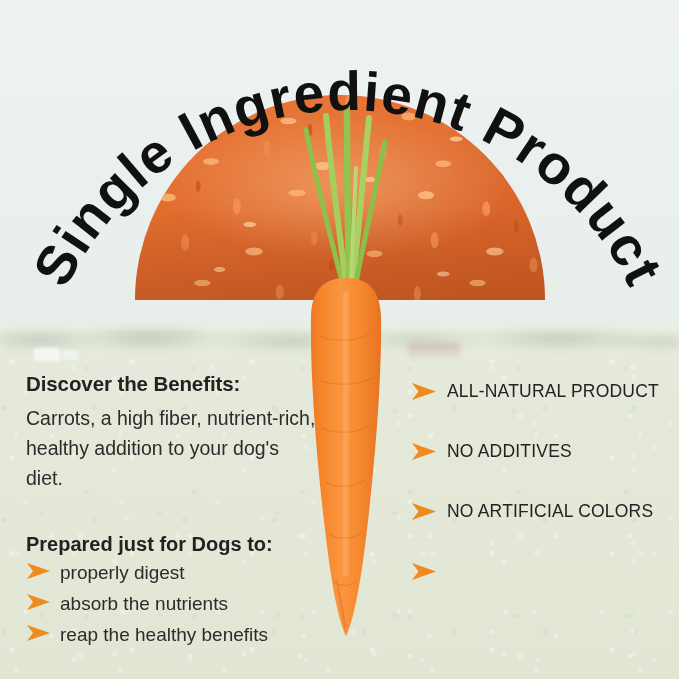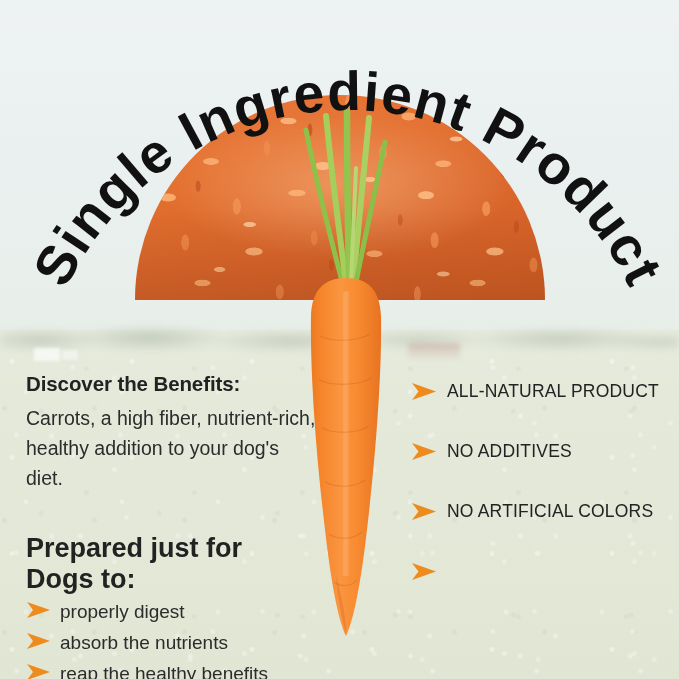--- a/index.html
+++ b/index.html
@@ -214,21 +214,21 @@
     margin: 0 0 7px 0;
     color: #222222;
   }
   .body-text {
     font-size: 19.5px;
     line-height: 30px;
     margin: 0;
     color: #2c2c2c;
   }
   .heading2 {
-    font-size: 27px;
+    font-size: 20px;
     font-weight: bold;
     margin: 40px 0 6px 0;
     color: #222222;
   }
   .bullet-row {
     display: flex;
     align-items: flex-start;
     height: 31px;
   }
   .bullet-row .arrow { flex: 0 0 auto; width: 26px; height: 18px; margin-right: 8px; }

